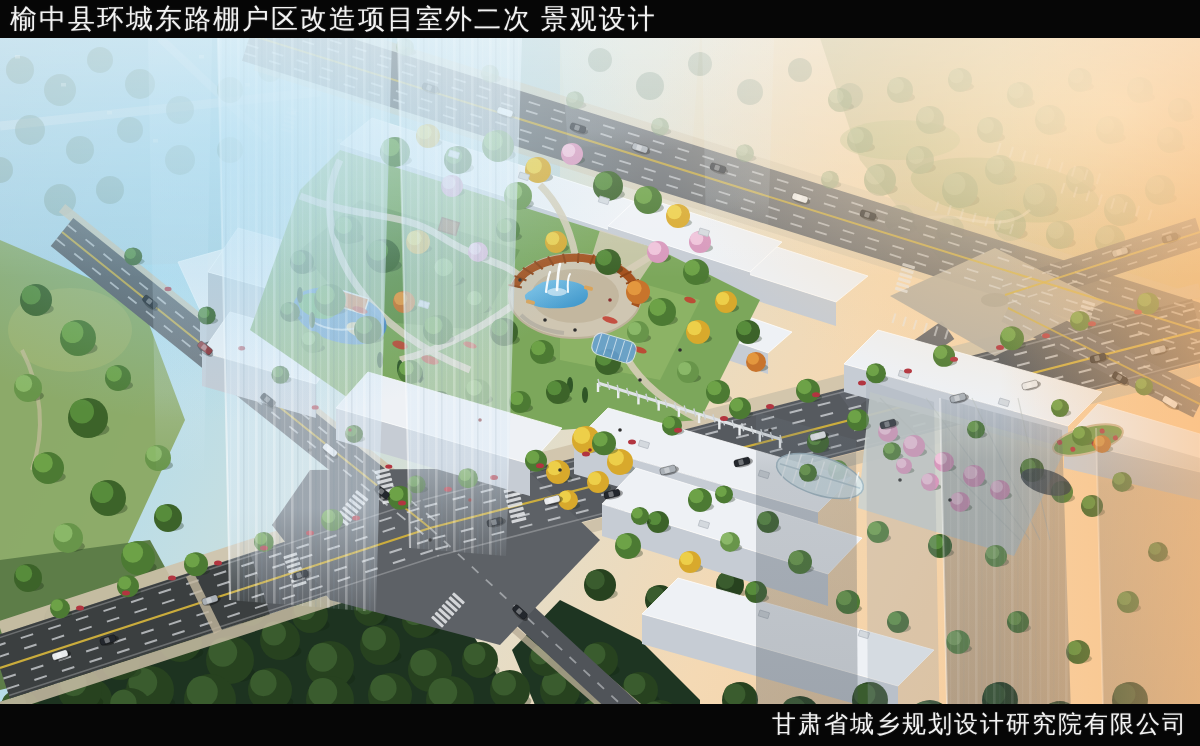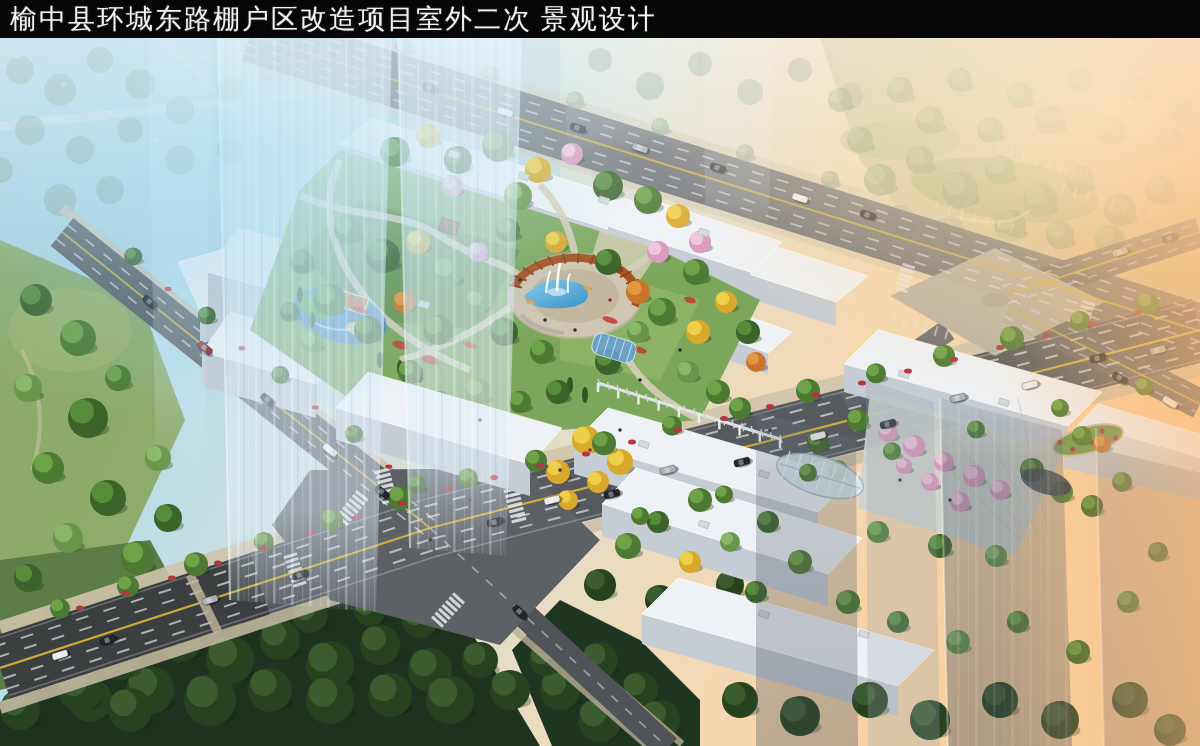--- a/index.html
+++ b/index.html
@@ -1731,14 +1731,17 @@
     <rect x="0" y="38" width="680" height="460" fill="url(#rgBlue)"></rect>
     <rect x="420" y="38" width="780" height="520" fill="url(#rgWarm)"></rect>
     <rect x="1000" y="38" width="200" height="708" fill="url(#lgWarmR)"></rect>
     <rect x="0" y="38" width="1200" height="240" fill="url(#lgMist)"></rect>
   </g>
 </svg>
 
 <div class="bar top">
   <span class="t">榆中县环城东路棚户区改造项目室外二次 景观设计</span>
 </div>
+<div class="bar bottom">
+  <span class="t">甘肃省城乡规划设计研究院有限公司</span>
+</div>
 
 </div>
 
 </body></html>

